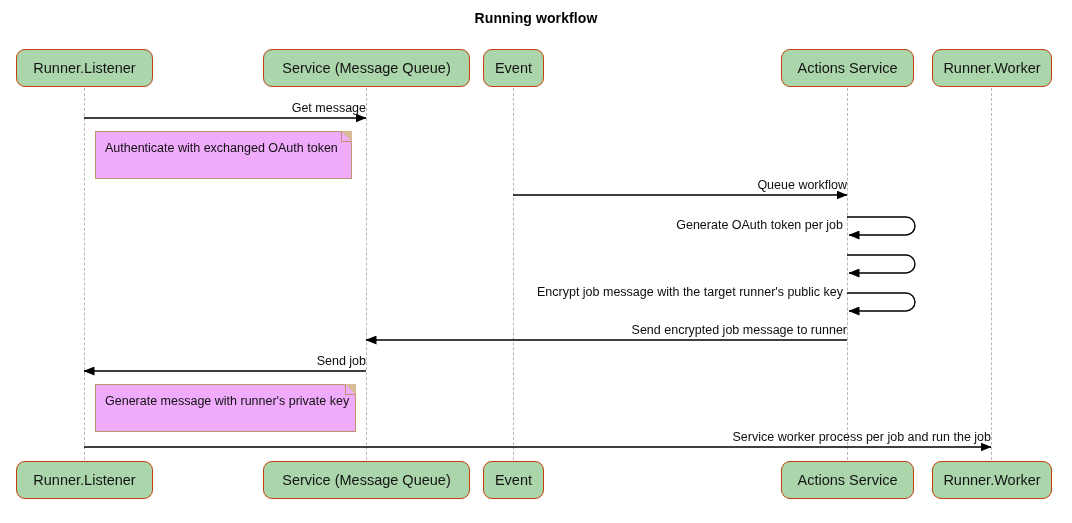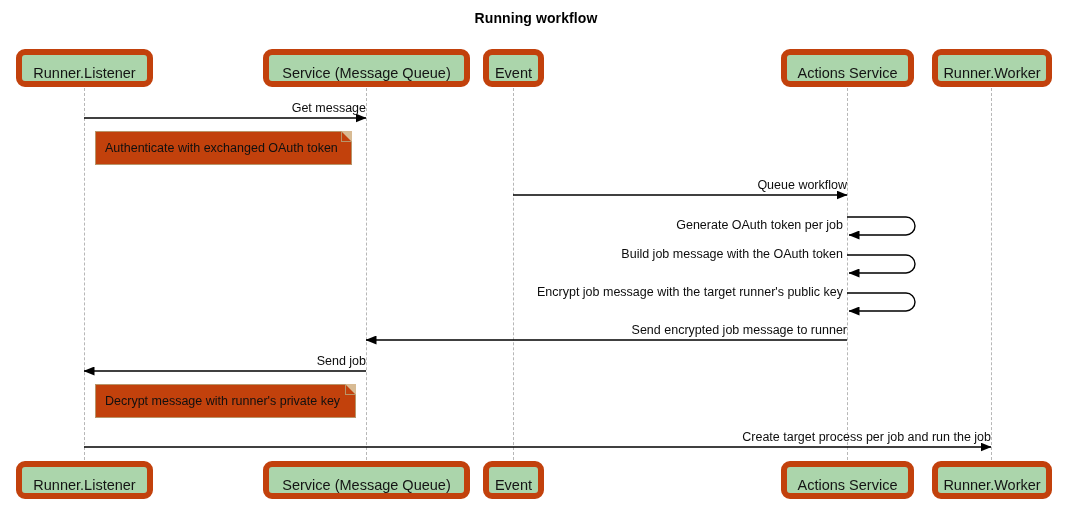--- a/index.html
+++ b/index.html
@@ -32,35 +32,35 @@
     position: absolute;
     width: 0;
     border-left: 1px dashed #b7b7b7;
     top: 88px;
     height: 372px;
   }
   .participant {
     position: absolute;
     box-sizing: border-box;
     background: #abd5ab;
-    border: 6px solid #c2410c;
+    border: 1px solid #c2410c;
     border-radius: 9px;
     height: 38px;
     line-height: 36px;
     text-align: center;
     font-size: 14.5px;
     color: #141414;
     white-space: nowrap;
   }
   .note {
     position: absolute;
     box-sizing: border-box;
-    background: #c2410c;
+    background: #f0abfc;
     border: 1px solid #b8956a;
-    height: 34px;
+    height: 48px;
     line-height: 32px;
     font-size: 12.5px;
     color: #101010;
     padding-left: 9px;
     white-space: nowrap;
   }
   .note .fold {
     position: absolute;
     right: -1px;
     top: -1px;
@@ -152,35 +152,34 @@
 
     <line x1="84" y1="447" x2="991" y2="447" stroke="#000000" stroke-width="1.4" marker-end="url(#arrowR)"></line>
   </svg>
 
   <div class="msg-label" style="left:84px; top:101px; width:282px;">Get message</div>
 
   <div class="msg-label" style="left:513px; top:178px; width:334px;">Queue workflow</div>
 
   <div class="msg-label right-al" style="left:447px; top:218px; width:396px;">Generate OAuth token per job</div>
 
-  <div class="msg-label right-al" style="left:447px; top:247px; width:396px;">Build job message with the OAuth token</div>
 
   <div class="msg-label right-al" style="left:447px; top:285px; width:396px;">Encrypt job message with the target runner's public key</div>
 
   <div class="msg-label" style="left:84px; top:354px; width:282px;">Send job</div>
 
   <div class="msg-label" style="left:366px; top:323px; width:481px;">Send encrypted job message to runner</div>
 
-  <div class="msg-label" style="left:84px; top:430px; width:907px;">Create target process per job and run the job</div>
+  <div class="msg-label" style="left:84px; top:430px; width:907px;">Service worker process per job and run the job</div>
 
   <div class="note" style="left:95px; top:131px; width:257px;">
     <span>Authenticate with exchanged OAuth token</span>
     <span class="fold"></span>
     <span class="fold-edge"></span>
   </div>
 
   <div class="note" style="left:95px; top:384px; width:261px;">
-    <span>Decrypt message with runner's private key</span>
+    <span>Generate message with runner's private key</span>
     <span class="fold"></span>
     <span class="fold-edge"></span>
   </div>
 
 </div>
 
 </body></html>

